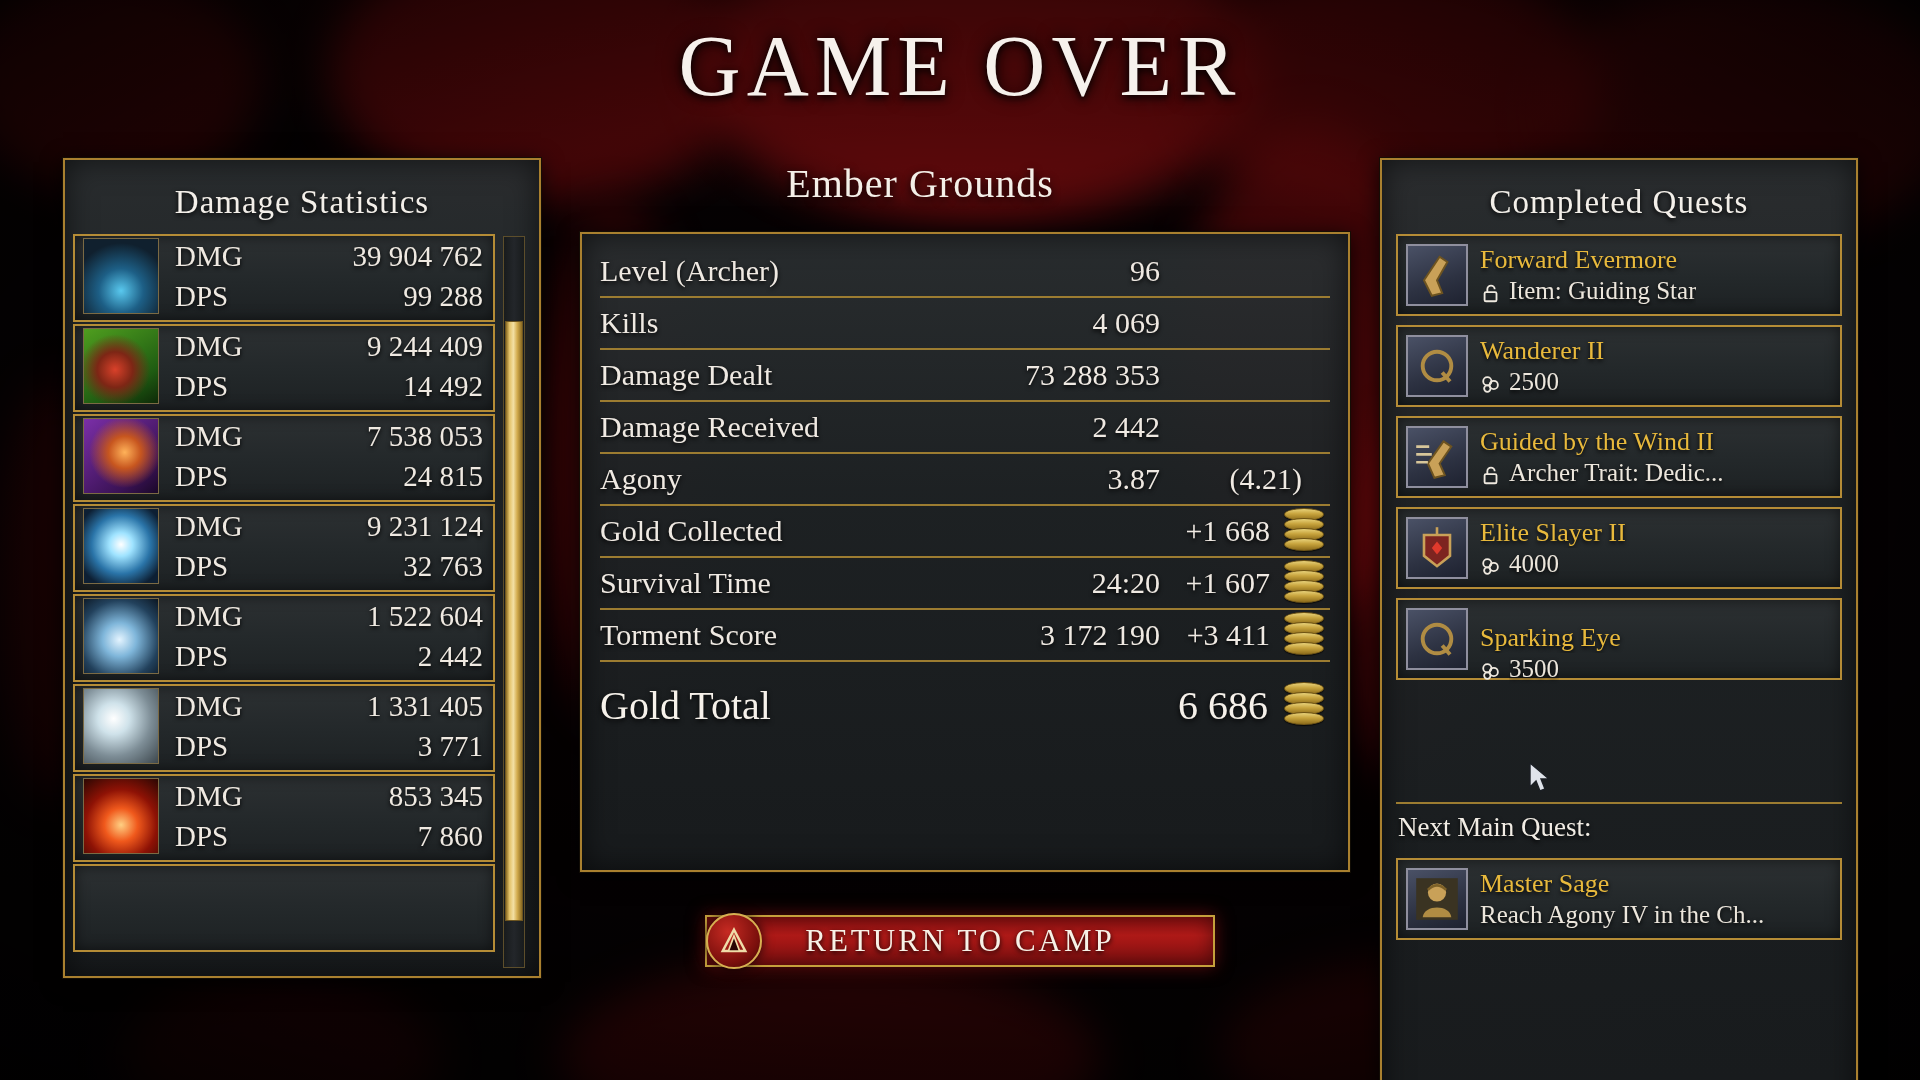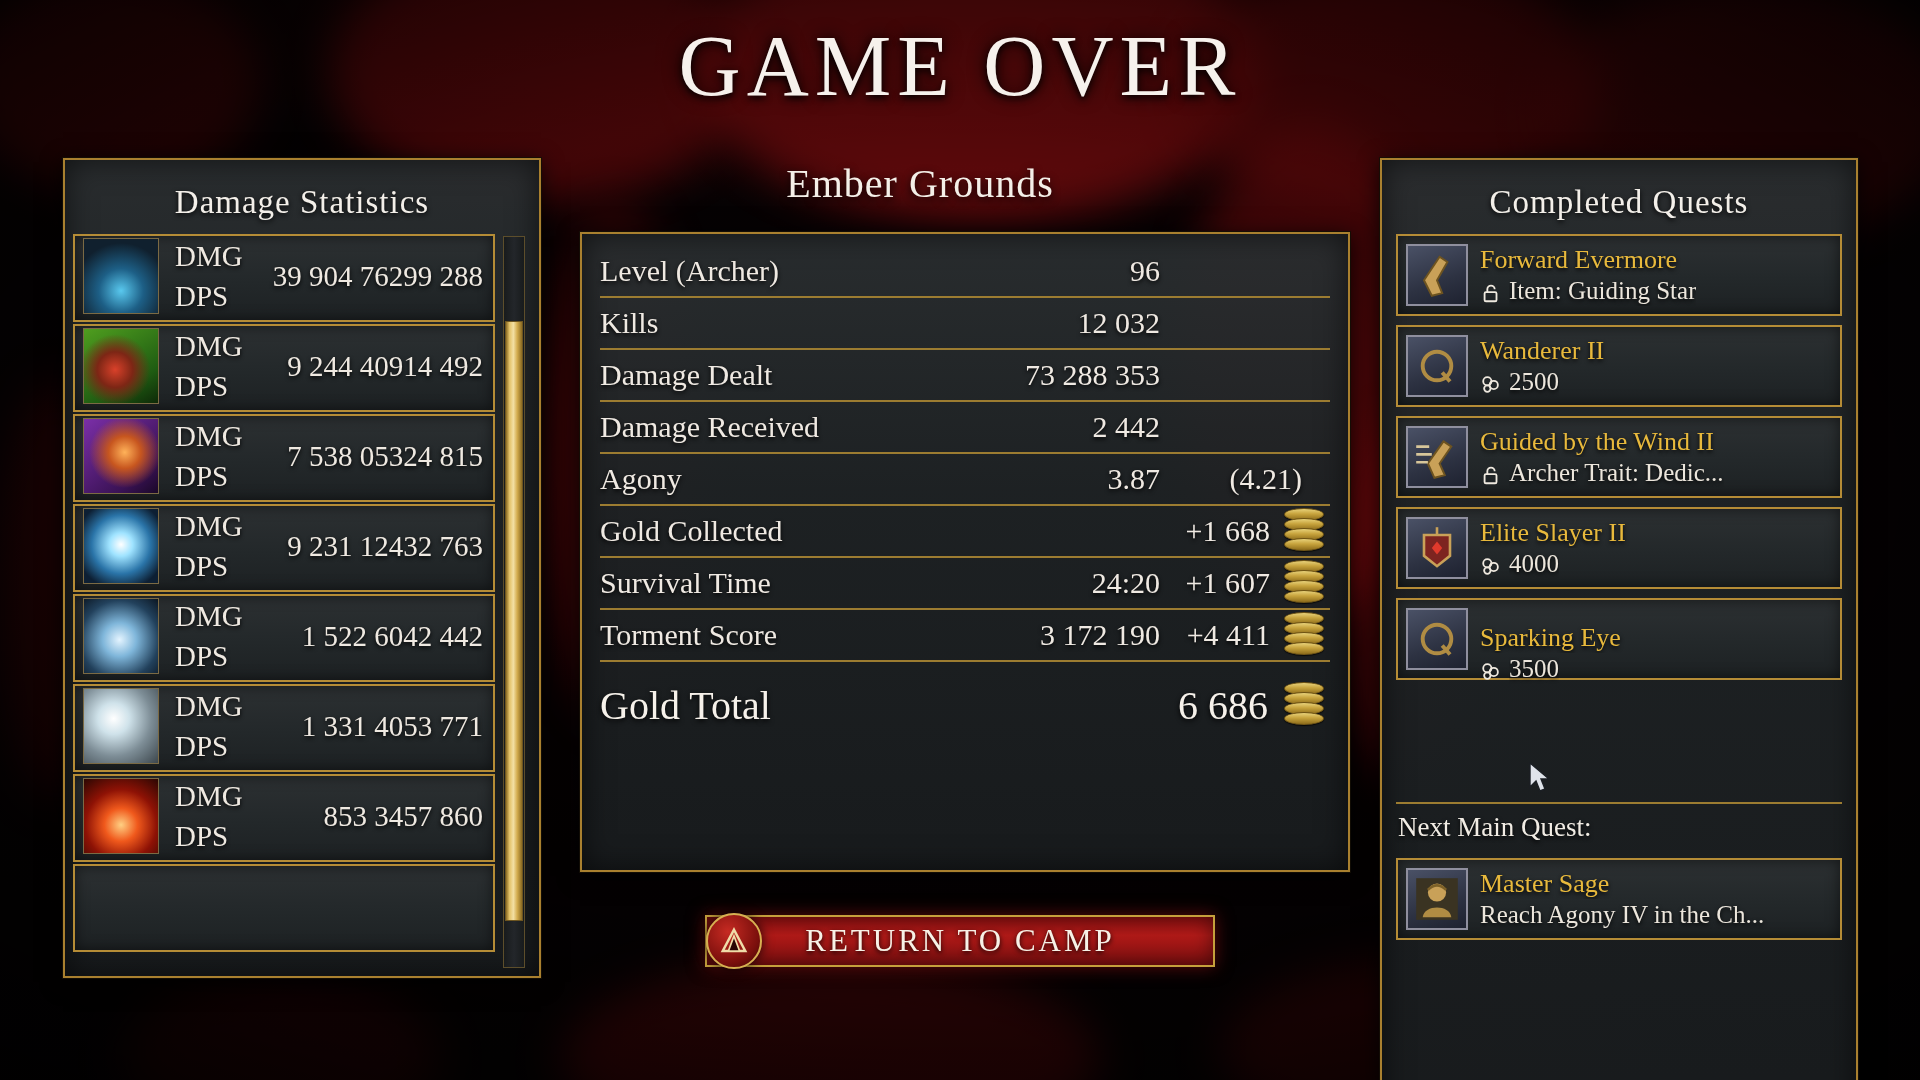--- a/index.html
+++ b/index.html
@@ -78,21 +78,21 @@
   }
   .dmg-icon i { position: absolute; inset: 0; display: block; }
   .dmg-labels {
     margin-left: 16px;
     display: flex; flex-direction: column; justify-content: center;
     color: #efe9e1; font-size: 29px; line-height: 1.38;
     text-shadow: 0 2px 4px rgba(0,0,0,0.95);
   }
   .dmg-values {
     margin-left: auto; text-align: right;
-    display: flex; flex-direction: row; justify-content: center;
+    display: flex; flex-direction: column; justify-content: center;
     color: #efe9e1; font-size: 29px; line-height: 1.38;
     text-shadow: 0 2px 4px rgba(0,0,0,0.95);
     white-space: nowrap;
   }
   
   #dmg-scroll-track {
     position: absolute; right: 14px; top: 76px; width: 22px; bottom: 8px;
     background: linear-gradient(90deg,#181b1c,#23262a,#181b1c);
     border: 1px solid #5d4e2b;
   }
@@ -359,21 +359,21 @@
 
 <div id="center-title">Ember Grounds</div>
 <div class="panel" id="center-panel">
   <div id="center-rows">
       <div class="c-row">
         <div class="c-label">Level (Archer)</div>
         <div class="c-main">96</div>
       </div>
       <div class="c-row">
         <div class="c-label">Kills</div>
-        <div class="c-main">12 032</div>
+        <div class="c-main">4 069</div>
       </div>
       <div class="c-row">
         <div class="c-label">Damage Dealt</div>
         <div class="c-main">73 288 353</div>
       </div>
       <div class="c-row">
         <div class="c-label">Damage Received</div>
         <div class="c-main">2 442</div>
       </div>
       <div class="c-row">
@@ -398,21 +398,21 @@
         <div class="coin">
           <span></span>
           <span></span>
           <span></span>
           <span></span>
         </div>
       </div>
       <div class="c-row">
         <div class="c-label">Torment Score</div>
         <div class="c-main">3 172 190</div>
-        <div class="c-bonus">+4 411</div>
+        <div class="c-bonus">+3 411</div>
         <div class="coin">
           <span></span>
           <span></span>
           <span></span>
           <span></span>
         </div>
       </div>
       <div class="c-total">
         <div>Gold Total</div>
         <div class="c-total-val">6 686</div>

